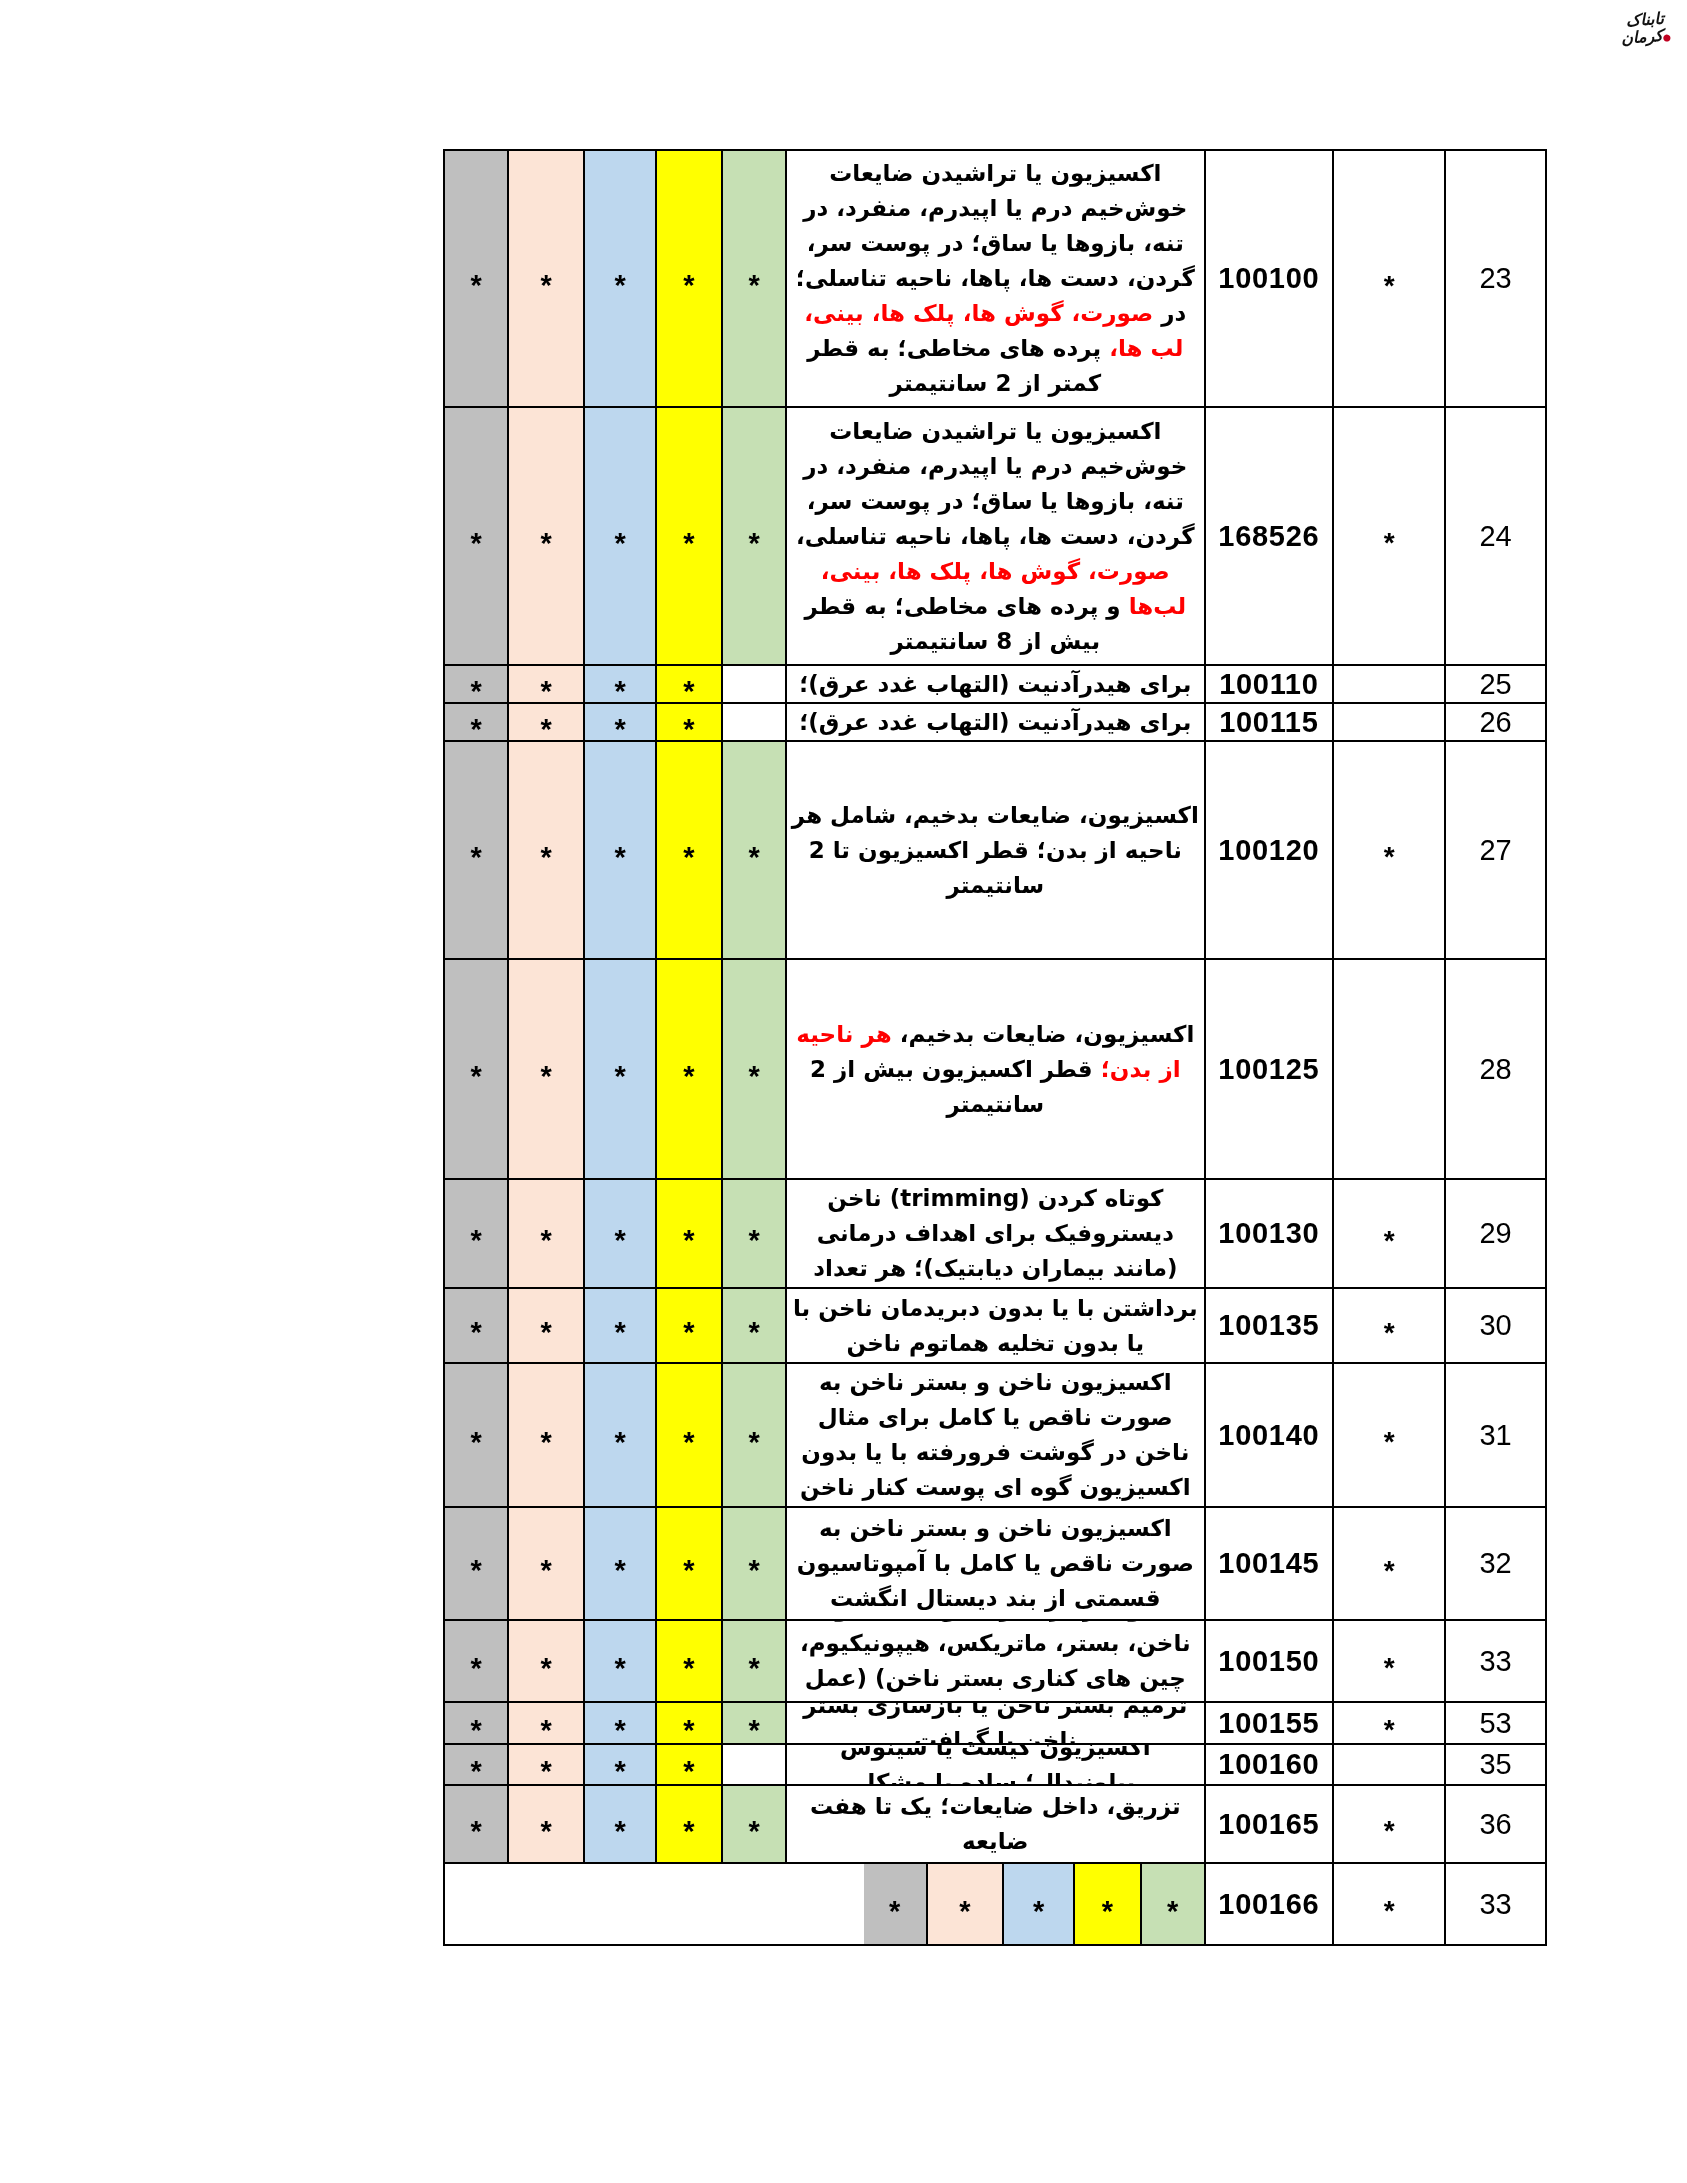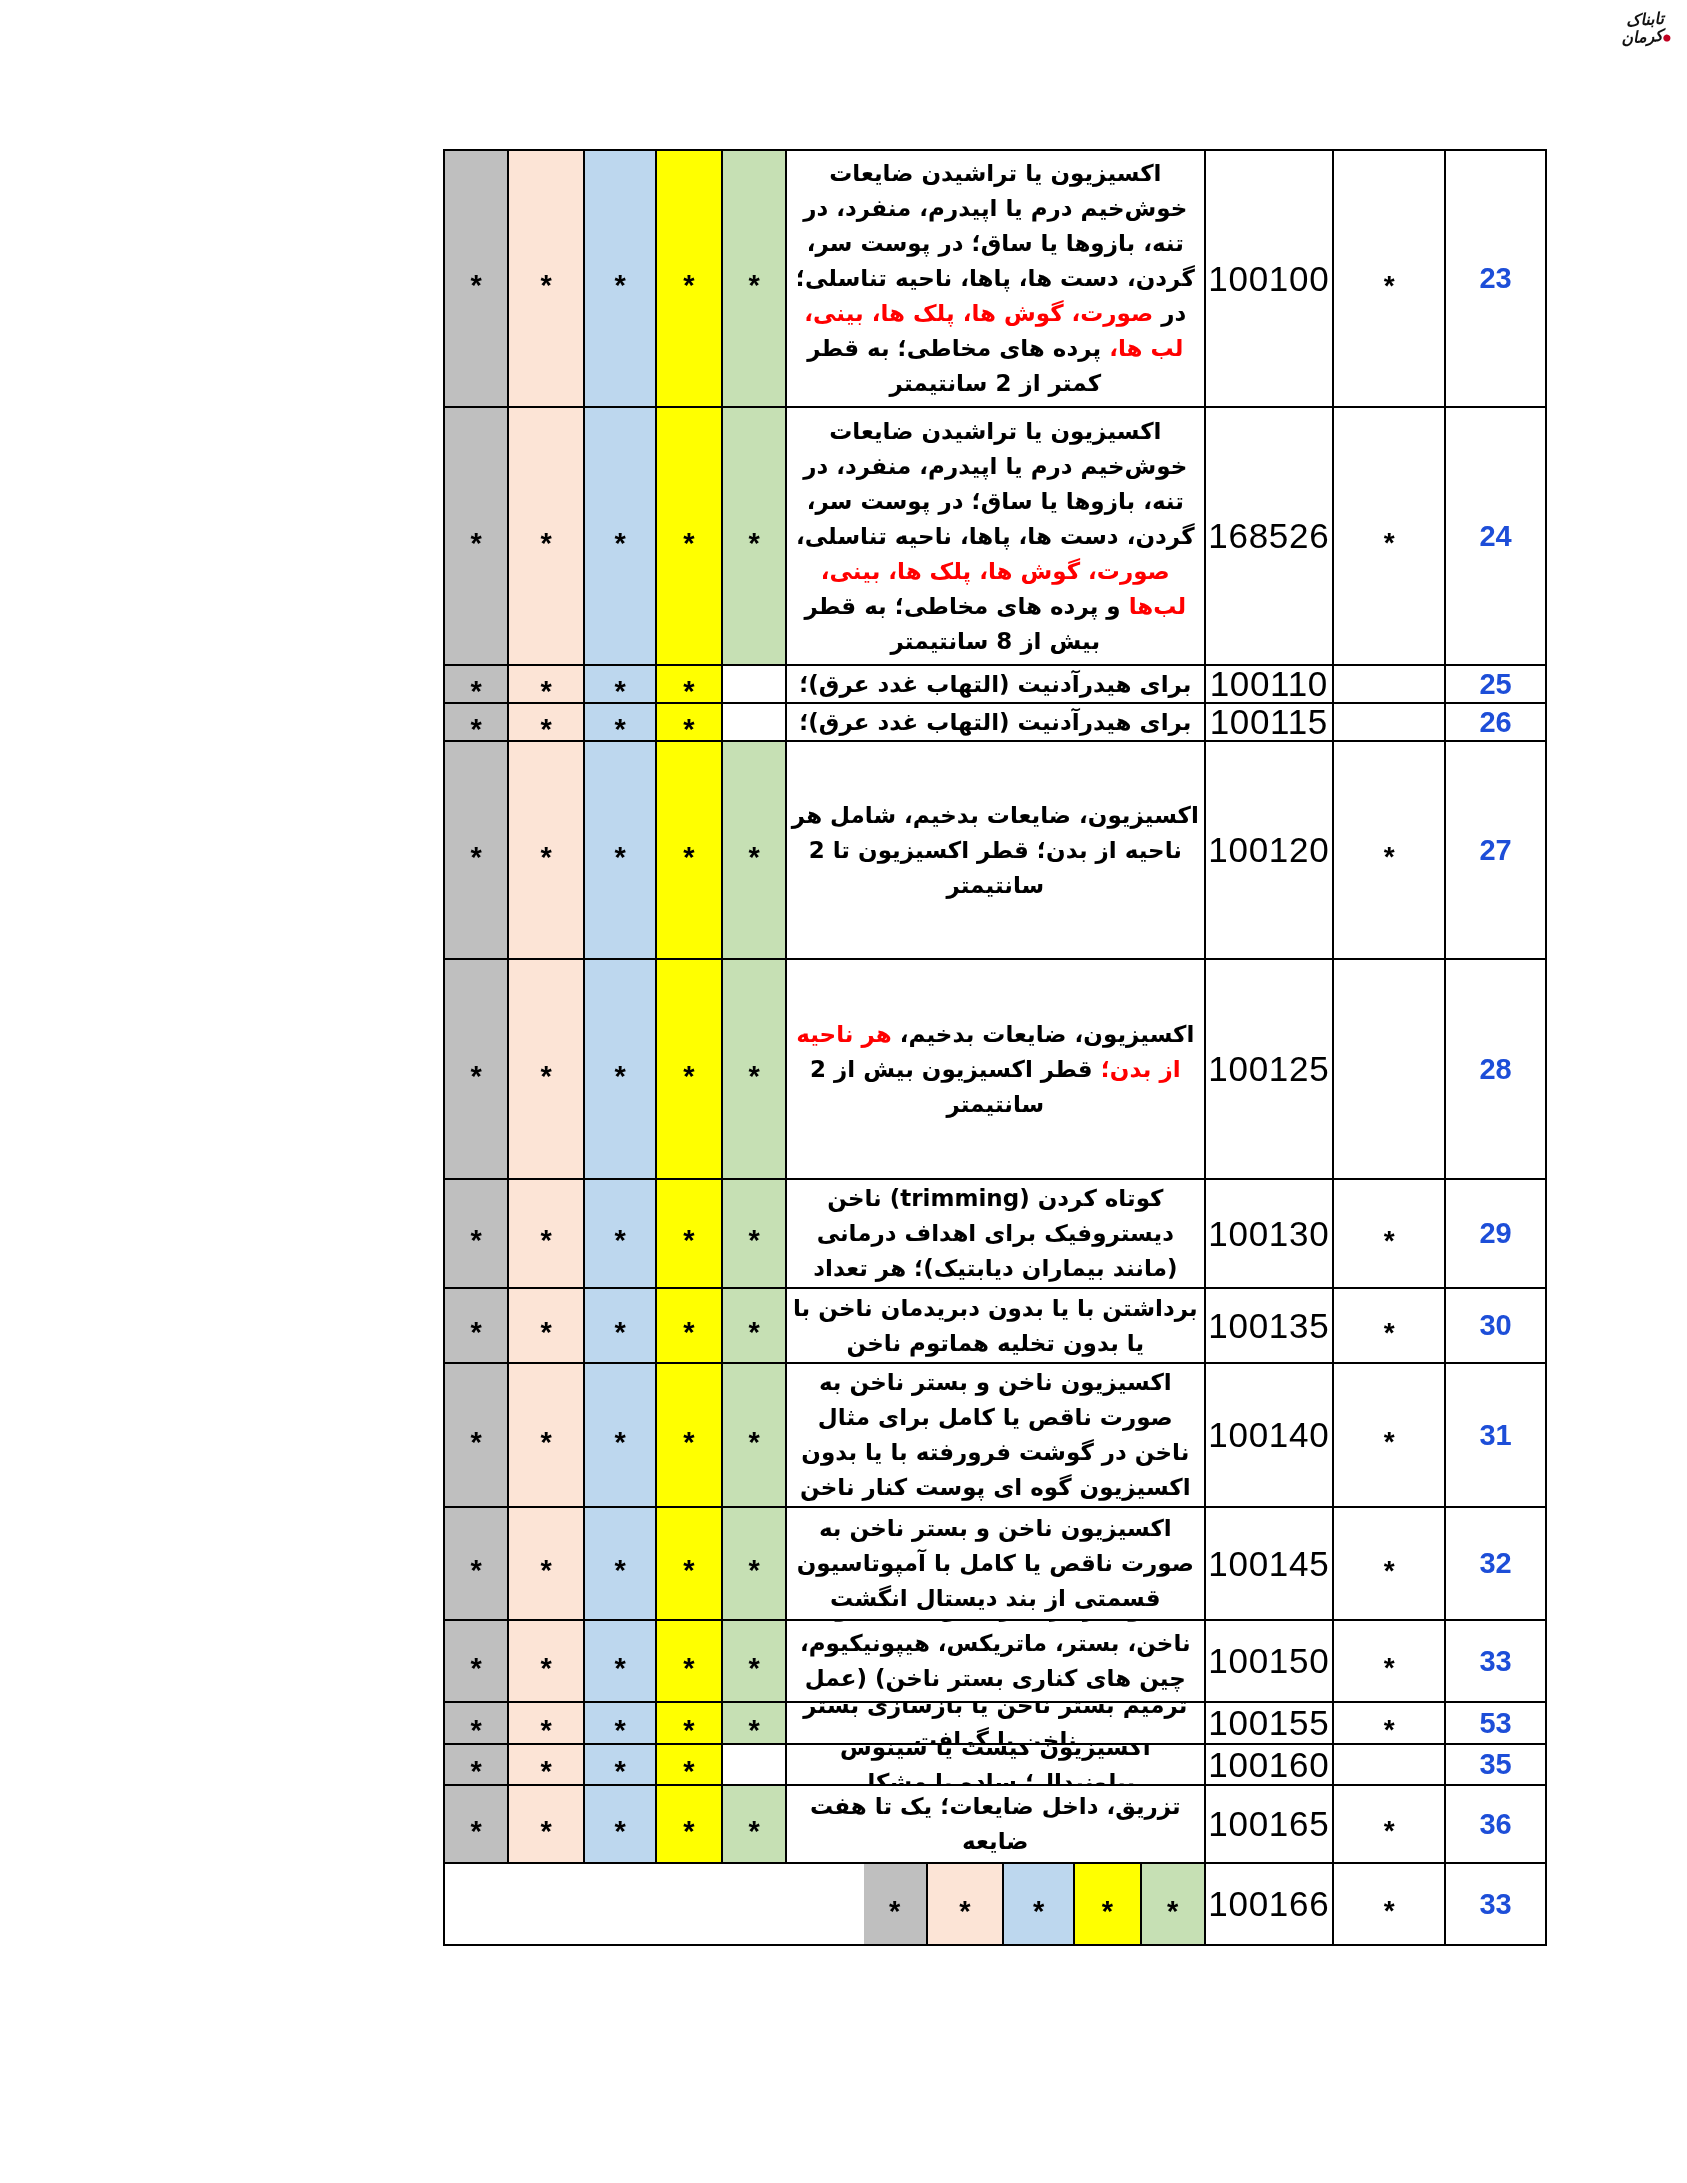--- a/index.html
+++ b/index.html
@@ -47,23 +47,23 @@
   .t-cell{
     box-sizing:border-box;
     border-left:2px solid #000;
     display:flex;
     align-items:center;
     justify-content:center;
     overflow:hidden;
     position:relative;
   }
   .t-cell:last-child{border-left:none;}
-  .c-num{flex:0 0 9.17%;font-family:"Liberation Sans",sans-serif;font-weight:bold;font-size:29px;color:#1d4ed8;}
+  .c-num{flex:0 0 9.17%;font-family:"Liberation Sans",sans-serif;font-weight:normal;font-size:29px;color:#000000;}
   .c-star{flex:0 0 10.19%;font-family:"Liberation Sans",sans-serif;font-weight:bold;font-size:28px;color:#000;}
-  .c-code{flex:0 0 11.68%;font-family:"Liberation Sans",sans-serif;font-weight:normal;font-size:35px;color:#000;letter-spacing:0.7px;}
+  .c-code{flex:0 0 11.68%;font-family:"Liberation Sans",sans-serif;font-weight:bold;font-size:29px;color:#000;letter-spacing:0.7px;}
   .c-desc{
     flex:0 0 38.05%;
     font-family:"DejaVu Sans",sans-serif;
     font-weight:bold;
     font-size:23px;
     line-height:35px;
     text-align:center;
     color:#000;
     padding:0 4px;
   }

